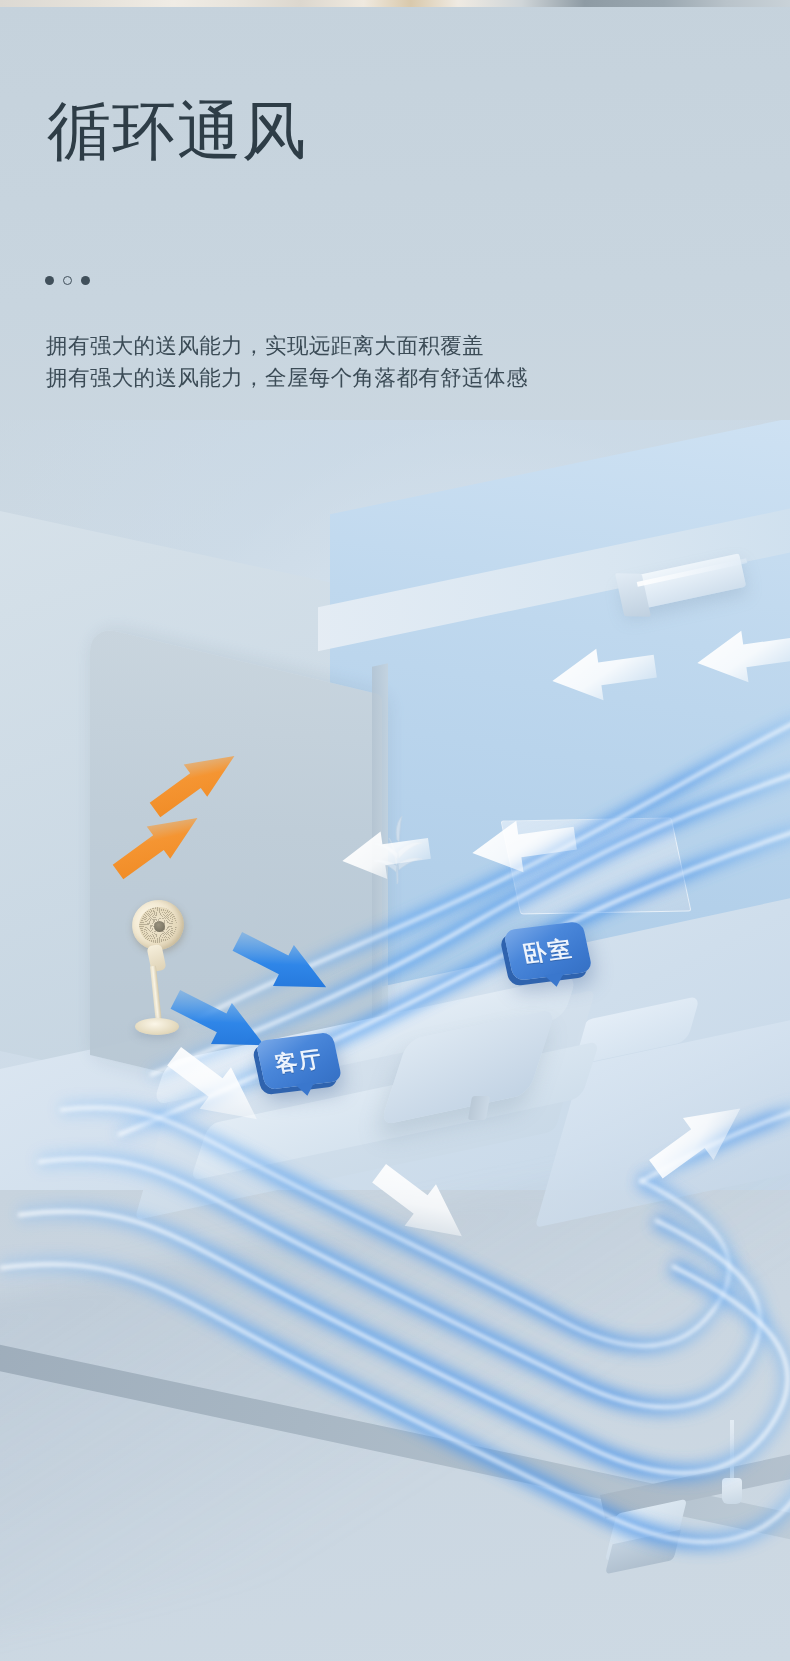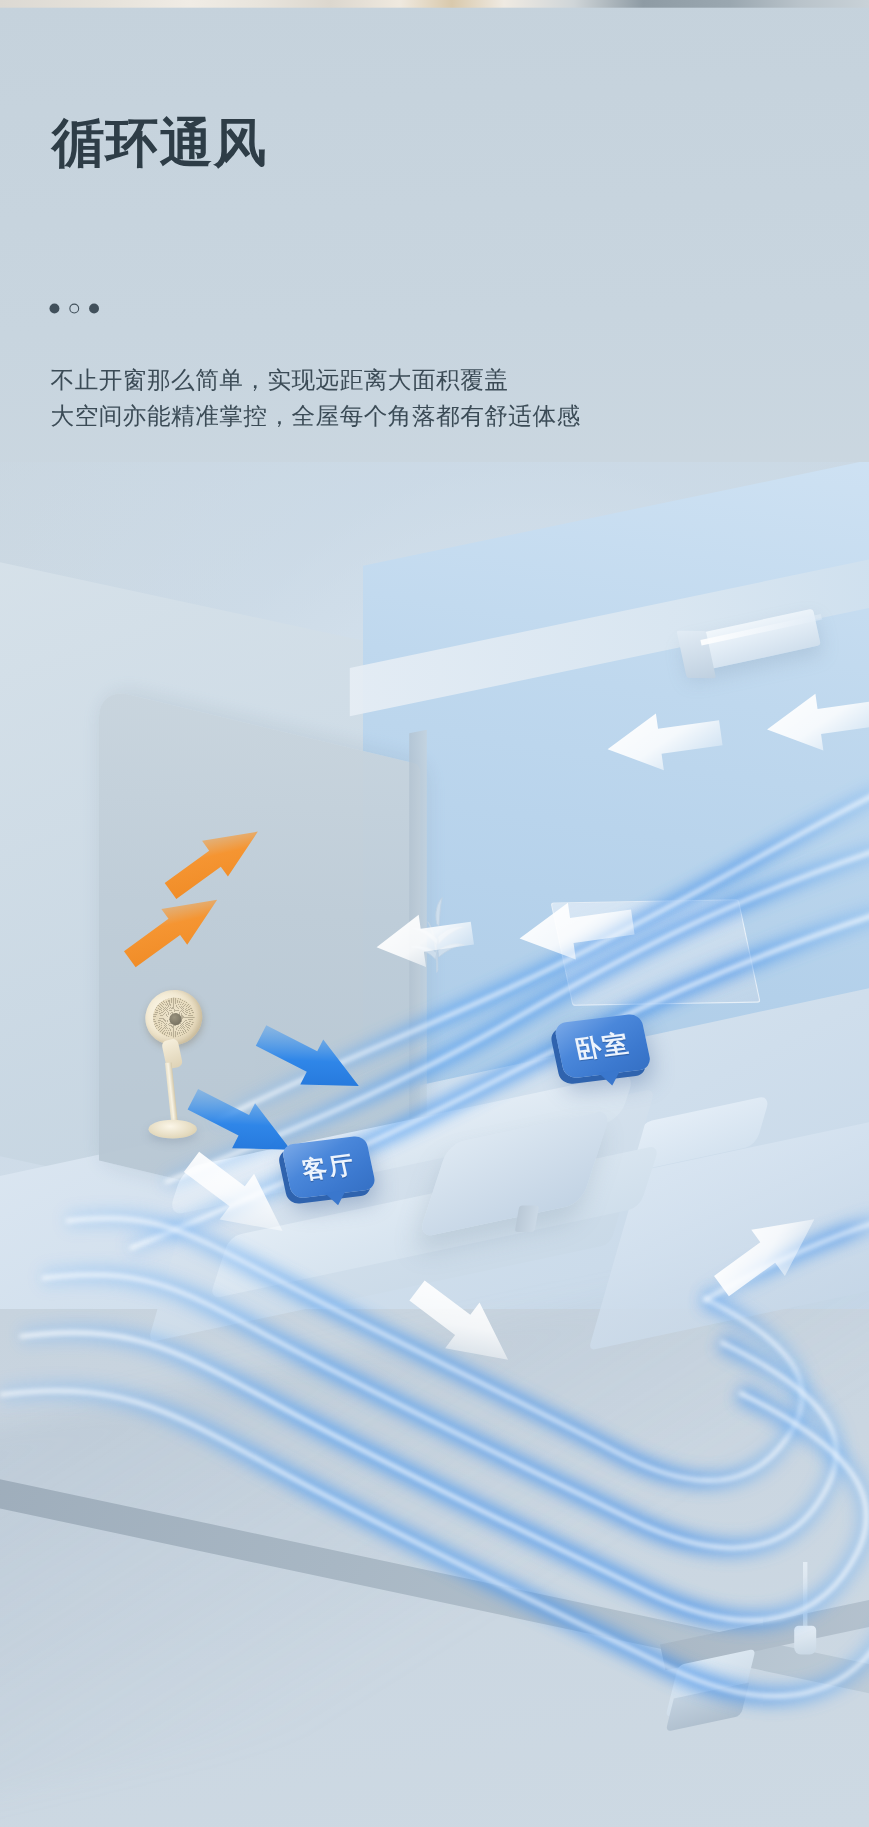--- a/index.html
+++ b/index.html
@@ -23,22 +23,22 @@
   #top-sliver {
     position:absolute; left:0; top:0; width:790px; height:7px;
     background:linear-gradient(90deg,#dcd9d3 0%,#e6e2da 12%,#f0ece5 22%,#e8e4dc 30%,#dcd7ce 38%,#efe9df 46%,#d9c9ac 52%,#efeae2 58%,#cfd5d8 66%,#8e9ba4 74%,#9aa7b0 84%,#b9c3ca 92%,#c9d2d8 100%);
   }
 
   
   #headline {
     position:absolute; left:47px; top:100px; width:700px;
   }
   .h-line {
-    font-size:48px;
-    font-weight:700;
+    font-size:64px;
+    font-weight:400;
     letter-spacing:1px;
     color:#2e3d47;
     line-height:62px;
     white-space:nowrap;
   }
 
   #dots {
     position:absolute; left:45px; top:276px;
     display:flex; align-items:center; gap:9px;
   }
@@ -366,22 +366,22 @@
     <div class="h-line">循环通风</div>
   </div>
 
   <div id="dots">
     <span class="dot"></span>
     <span class="dot hollow"></span>
     <span class="dot"></span>
   </div>
 
   <div id="subcopy">
-    <div class="s-line">不止开窗那么简单，实现远距离大面积覆盖</div>
-    <div class="s-line">大空间亦能精准掌控，全屋每个角落都有舒适体感</div>
+    <div class="s-line">拥有强大的送风能力，实现远距离大面积覆盖</div>
+    <div class="s-line">拥有强大的送风能力，全屋每个角落都有舒适体感</div>
   </div>
 
   <div id="scene">
 
     <div class="amb"></div>
 
     <div id="wall-left-far"></div>
     <div id="wall-right"></div>
     <div id="wall-right-top"></div>
 

